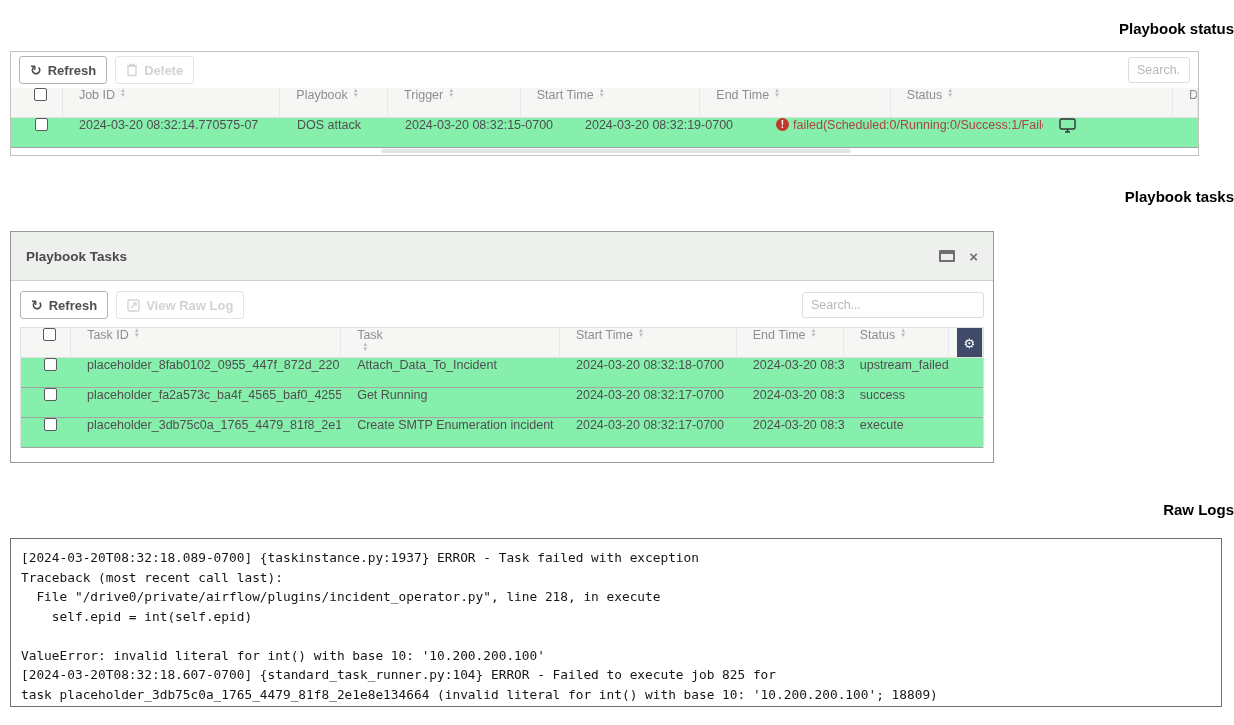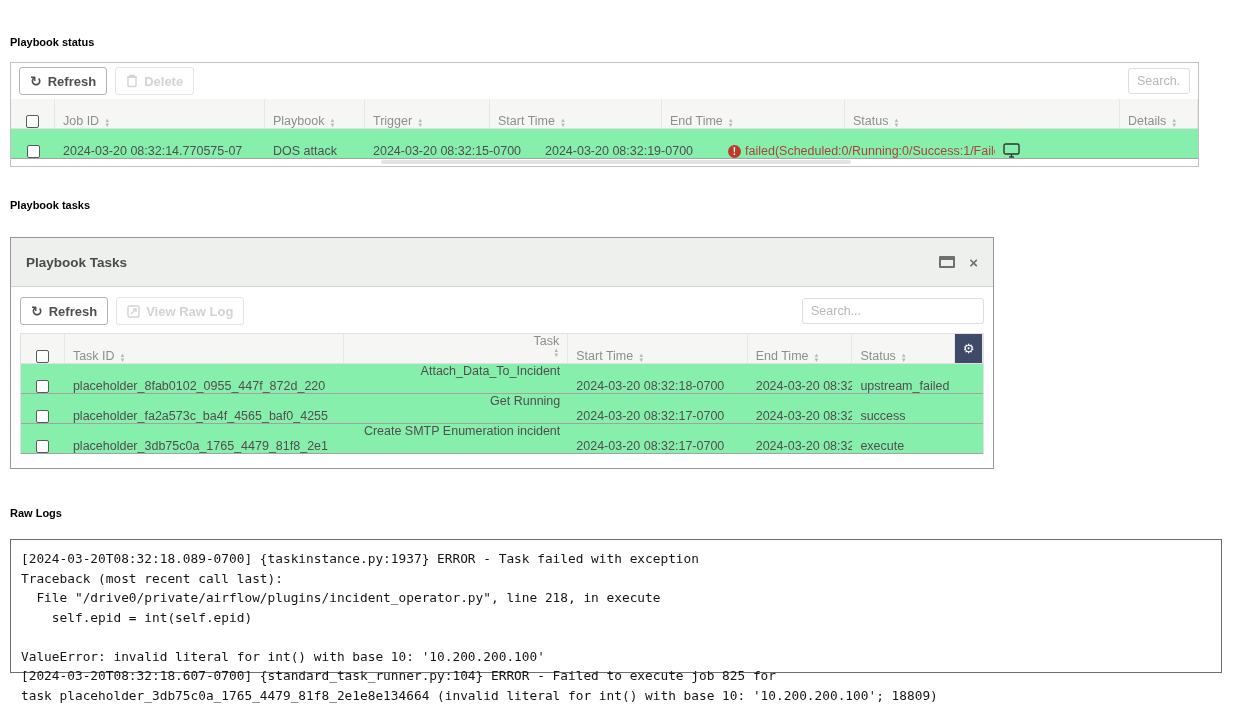--- a/index.html
+++ b/index.html
@@ -5,22 +5,23 @@
   * { box-sizing: border-box; }
   html, body { margin: 0; padding: 0; }
   body {
     width: 1234px; height: 725px;
     background: #ffffff;
     font-family: "Liberation Sans", sans-serif;
     color: #444;
     overflow: hidden;
   }
   .section-title {
-    font-size: 11px; font-weight: bold; color: #000;
-    margin: 16px 0 0 10px;
+    font-size: 15px; font-weight: bold; color: #000;
+    margin: 0 0 0 10px;
+    text-align: right;
   }
   #title-status { padding-top: 20px; }
   #title-tasks  { margin-top: 32px; }
   #title-logs   { margin-top: 38px; }
 
   
   .btn {
     display: inline-flex; align-items: center; gap: 6px;
     background: #fff; border: 1px solid #b3b3b3; border-radius: 3px;
     height: 28px; padding: 0 10px;
@@ -34,21 +35,21 @@
   .btn .ic { font-size: 14px; line-height: 1; font-weight: bold; }
   .search-input {
     border: 1px solid #ddd; border-radius: 3px;
     height: 26px; padding: 0 8px;
     font-family: "Liberation Sans", sans-serif;
     font-size: 12.5px; color: #666; background: #fff;
   }
   .search-input::placeholder { color: #b8b8b8; }
   .cell {
     white-space: nowrap; overflow: hidden;
-    padding: 0 8px; display: flex; align-items: flex-end; height: 100%;
+    padding: 0 8px; display: flex; align-items: flex-start; height: 100%; margin-left: 8px;
   }
   .sort {
     display: inline-flex; flex-direction: column; margin-left: 5px;
     font-size: 6px; line-height: 5px; color: #b9b9b9;
   }
   .cb {
     width: 13px; height: 13px; border: 1.5px solid #5a5a5a;
     border-radius: 2px; background: #fff; display: inline-block; cursor: pointer;
   }
   .hdr-row {
@@ -123,21 +124,21 @@
   .t2c6 { width: 28px; padding: 0; }
   .gear-cell {
     width: 28px; height: 30px; background: #3e4a68; color: #fff;
     display: flex; align-items: center; justify-content: center;
     font-size: 13px; cursor: pointer;
     font-family: "DejaVu Sans", sans-serif;
   }
 
   
   .logbox {
-    margin: 20px 0 0 10px; width: 1212px; height: 134px;
+    margin: 20px 0 0 10px; width: 1212px; height: 169px;
     border: 1px solid #6e6e6e; background: #fff;
     padding: 9px 10px;
   }
   .logbox pre {
     margin: 0;
     font-family: "DejaVu Sans Mono", monospace;
     font-size: 12.8px; line-height: 19.5px;
     color: #151515; white-space: pre;
   }
   .mono-ic { font-family: "DejaVu Sans", sans-serif; }

